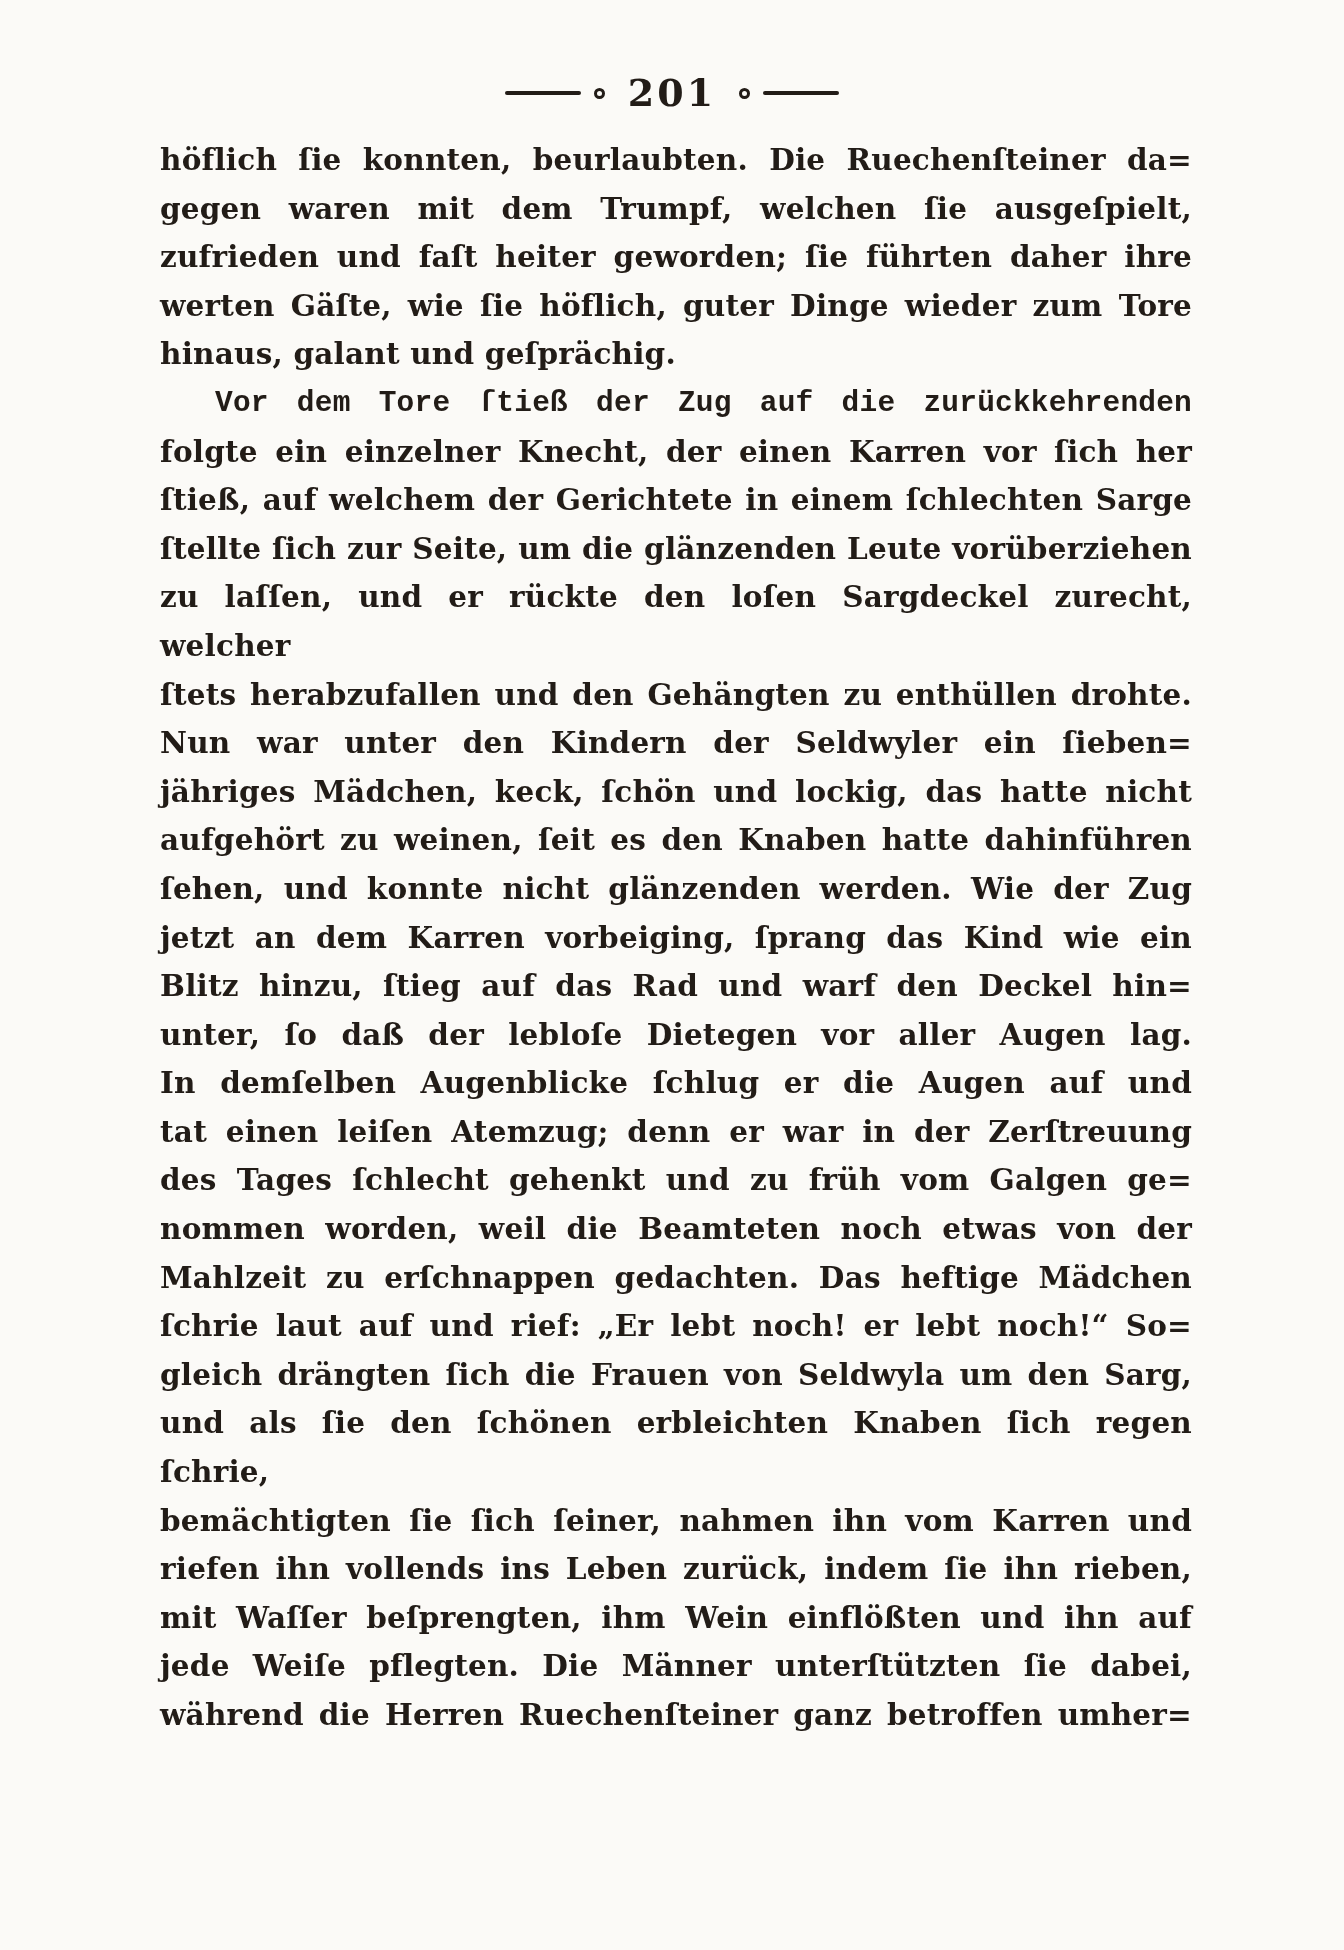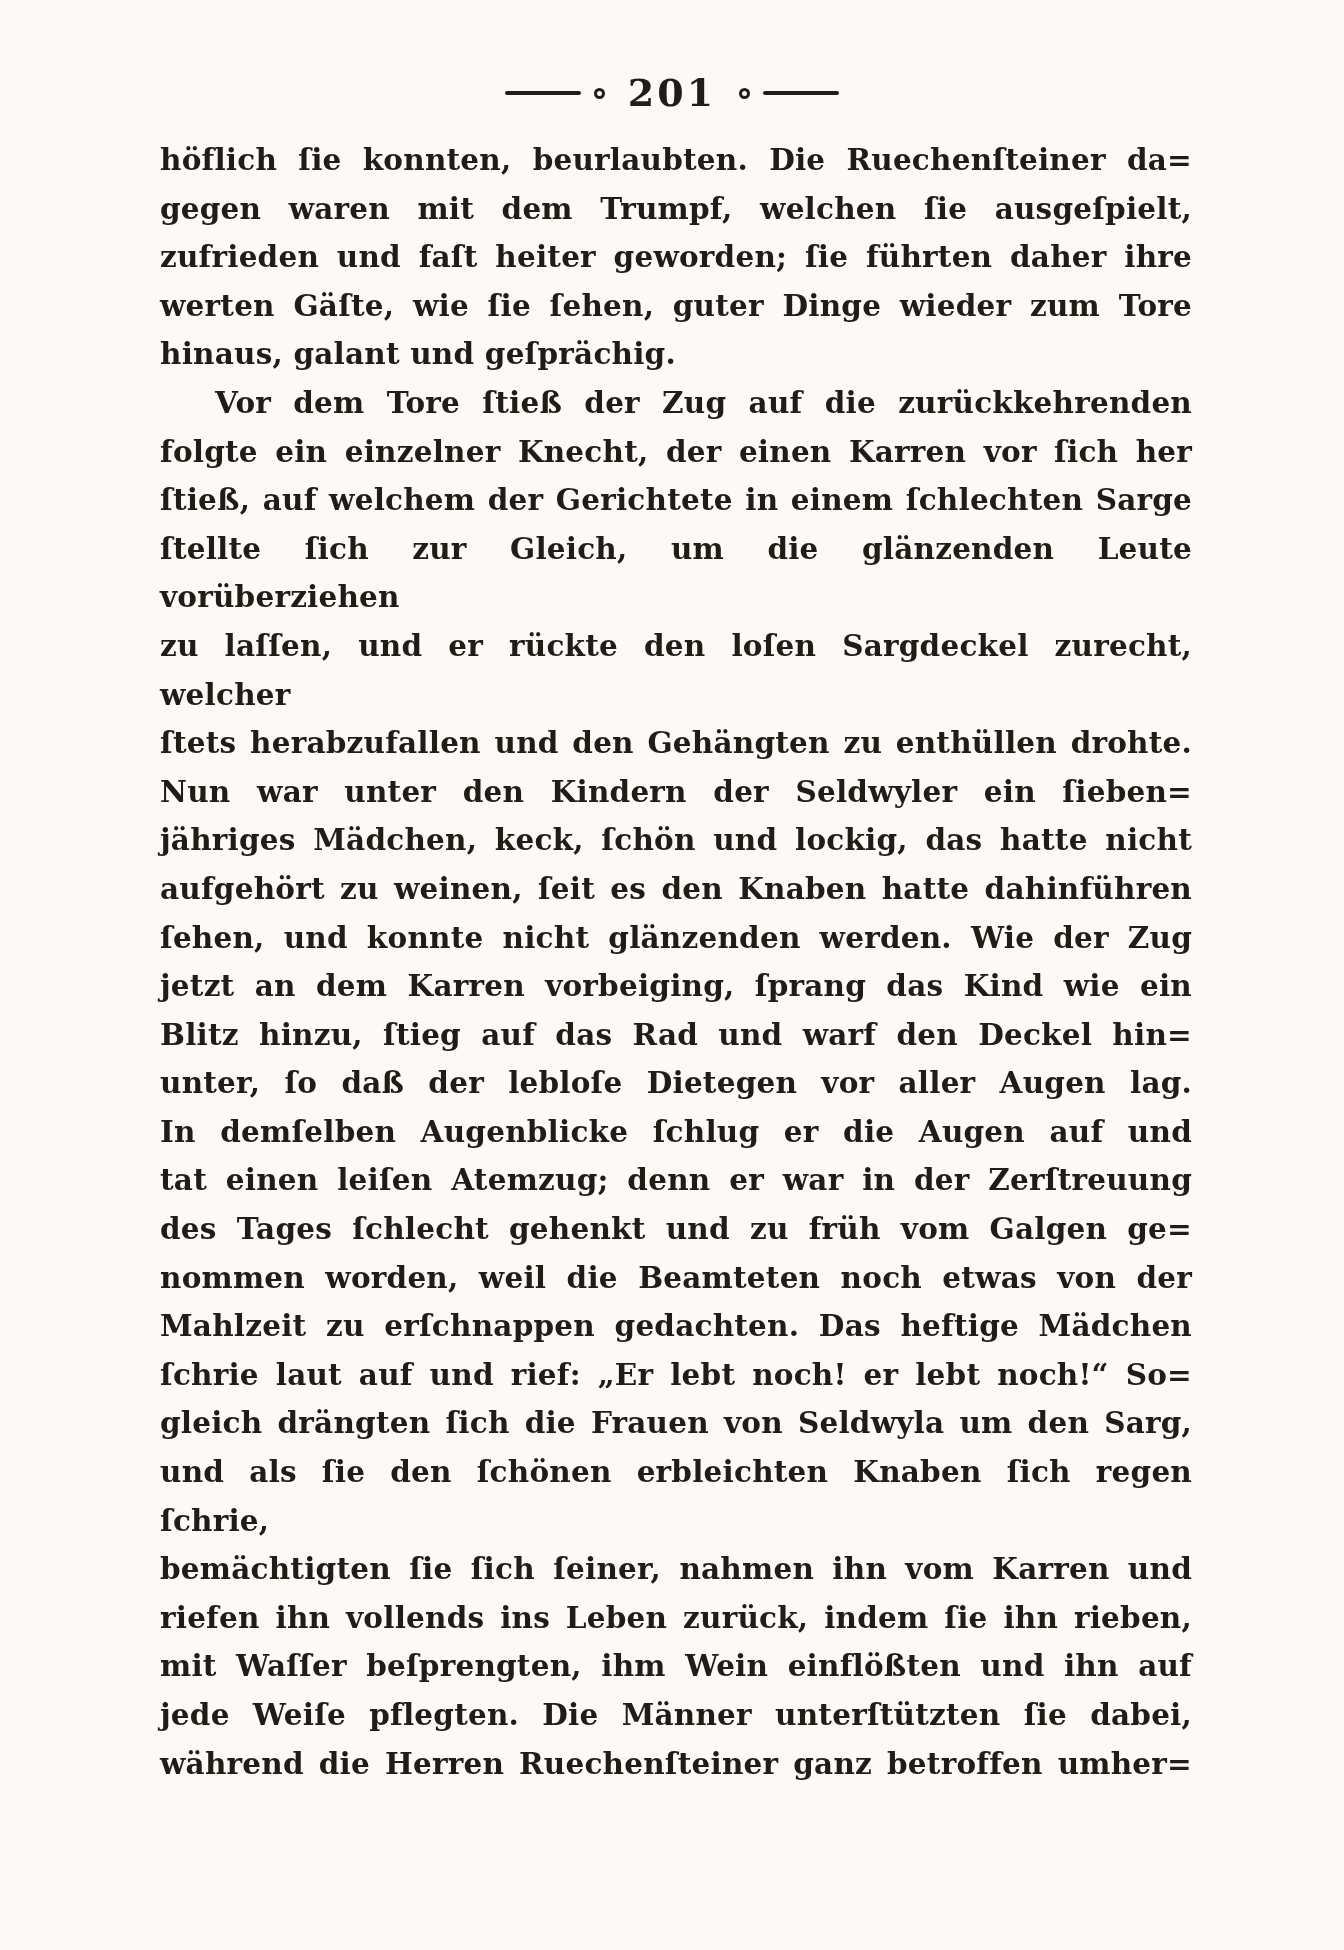--- a/index.html
+++ b/index.html
@@ -59,45 +59,46 @@
     line-height: 48.6px;
     letter-spacing: 0.2px;
     text-align: justify;
     text-align-last: justify;
   }
   .line.par-end {
     text-align-last: left;
   }
   .line.indent {
     text-indent: 55px;
+    font-family: Liberation Mono, monospace;
   }
 </style>
 </head>
 <body>
 
 <div class="page">
 
   <header class="page-header">
     <span class="rule"></span>
     <span class="ring"></span>
     <span class="page-number">201</span>
     <span class="ring"></span>
     <span class="rule"></span>
   </header>
 
   <main class="text-block" id="text-block">
       <div class="line">höflich ſie konnten, beurlaubten.  Die Ruechenſteiner da=</div>
       <div class="line">gegen waren mit dem Trumpf, welchen ſie ausgeſpielt,</div>
       <div class="line">zufrieden und faſt heiter geworden; ſie führten daher ihre</div>
-      <div class="line">werten Gäſte, wie ſie ſehen, guter Dinge wieder zum Tore</div>
+      <div class="line">werten Gäſte, wie ſie höflich, guter Dinge wieder zum Tore</div>
       <div class="line par-end">hinaus, galant und geſprächig.</div>
       <div class="line indent">Vor dem Tore ſtieß der Zug auf die zurückkehrenden</div>
       <div class="line">folgte ein einzelner Knecht, der einen Karren vor ſich her</div>
       <div class="line">ſtieß, auf welchem der Gerichtete in einem ſchlechten Sarge</div>
-      <div class="line">ſtellte ſich zur Gleich, um die glänzenden Leute vorüberziehen</div>
+      <div class="line">ſtellte ſich zur Seite, um die glänzenden Leute vorüberziehen</div>
       <div class="line">zu laſſen, und er rückte den loſen Sargdeckel zurecht, welcher</div>
       <div class="line">ſtets herabzufallen und den Gehängten zu enthüllen drohte.</div>
       <div class="line">Nun war unter den Kindern der Seldwyler ein ſieben=</div>
       <div class="line">jähriges Mädchen, keck, ſchön und lockig, das hatte nicht</div>
       <div class="line">aufgehört zu weinen, ſeit es den Knaben hatte dahinführen</div>
       <div class="line">ſehen, und konnte nicht glänzenden werden.  Wie der Zug</div>
       <div class="line">jetzt an dem Karren vorbeiging, ſprang das Kind wie ein</div>
       <div class="line">Blitz hinzu, ſtieg auf das Rad und warf den Deckel hin=</div>
       <div class="line">unter, ſo daß der lebloſe Dietegen vor aller Augen lag.</div>
       <div class="line">In demſelben Augenblicke ſchlug er die Augen auf und</div>

